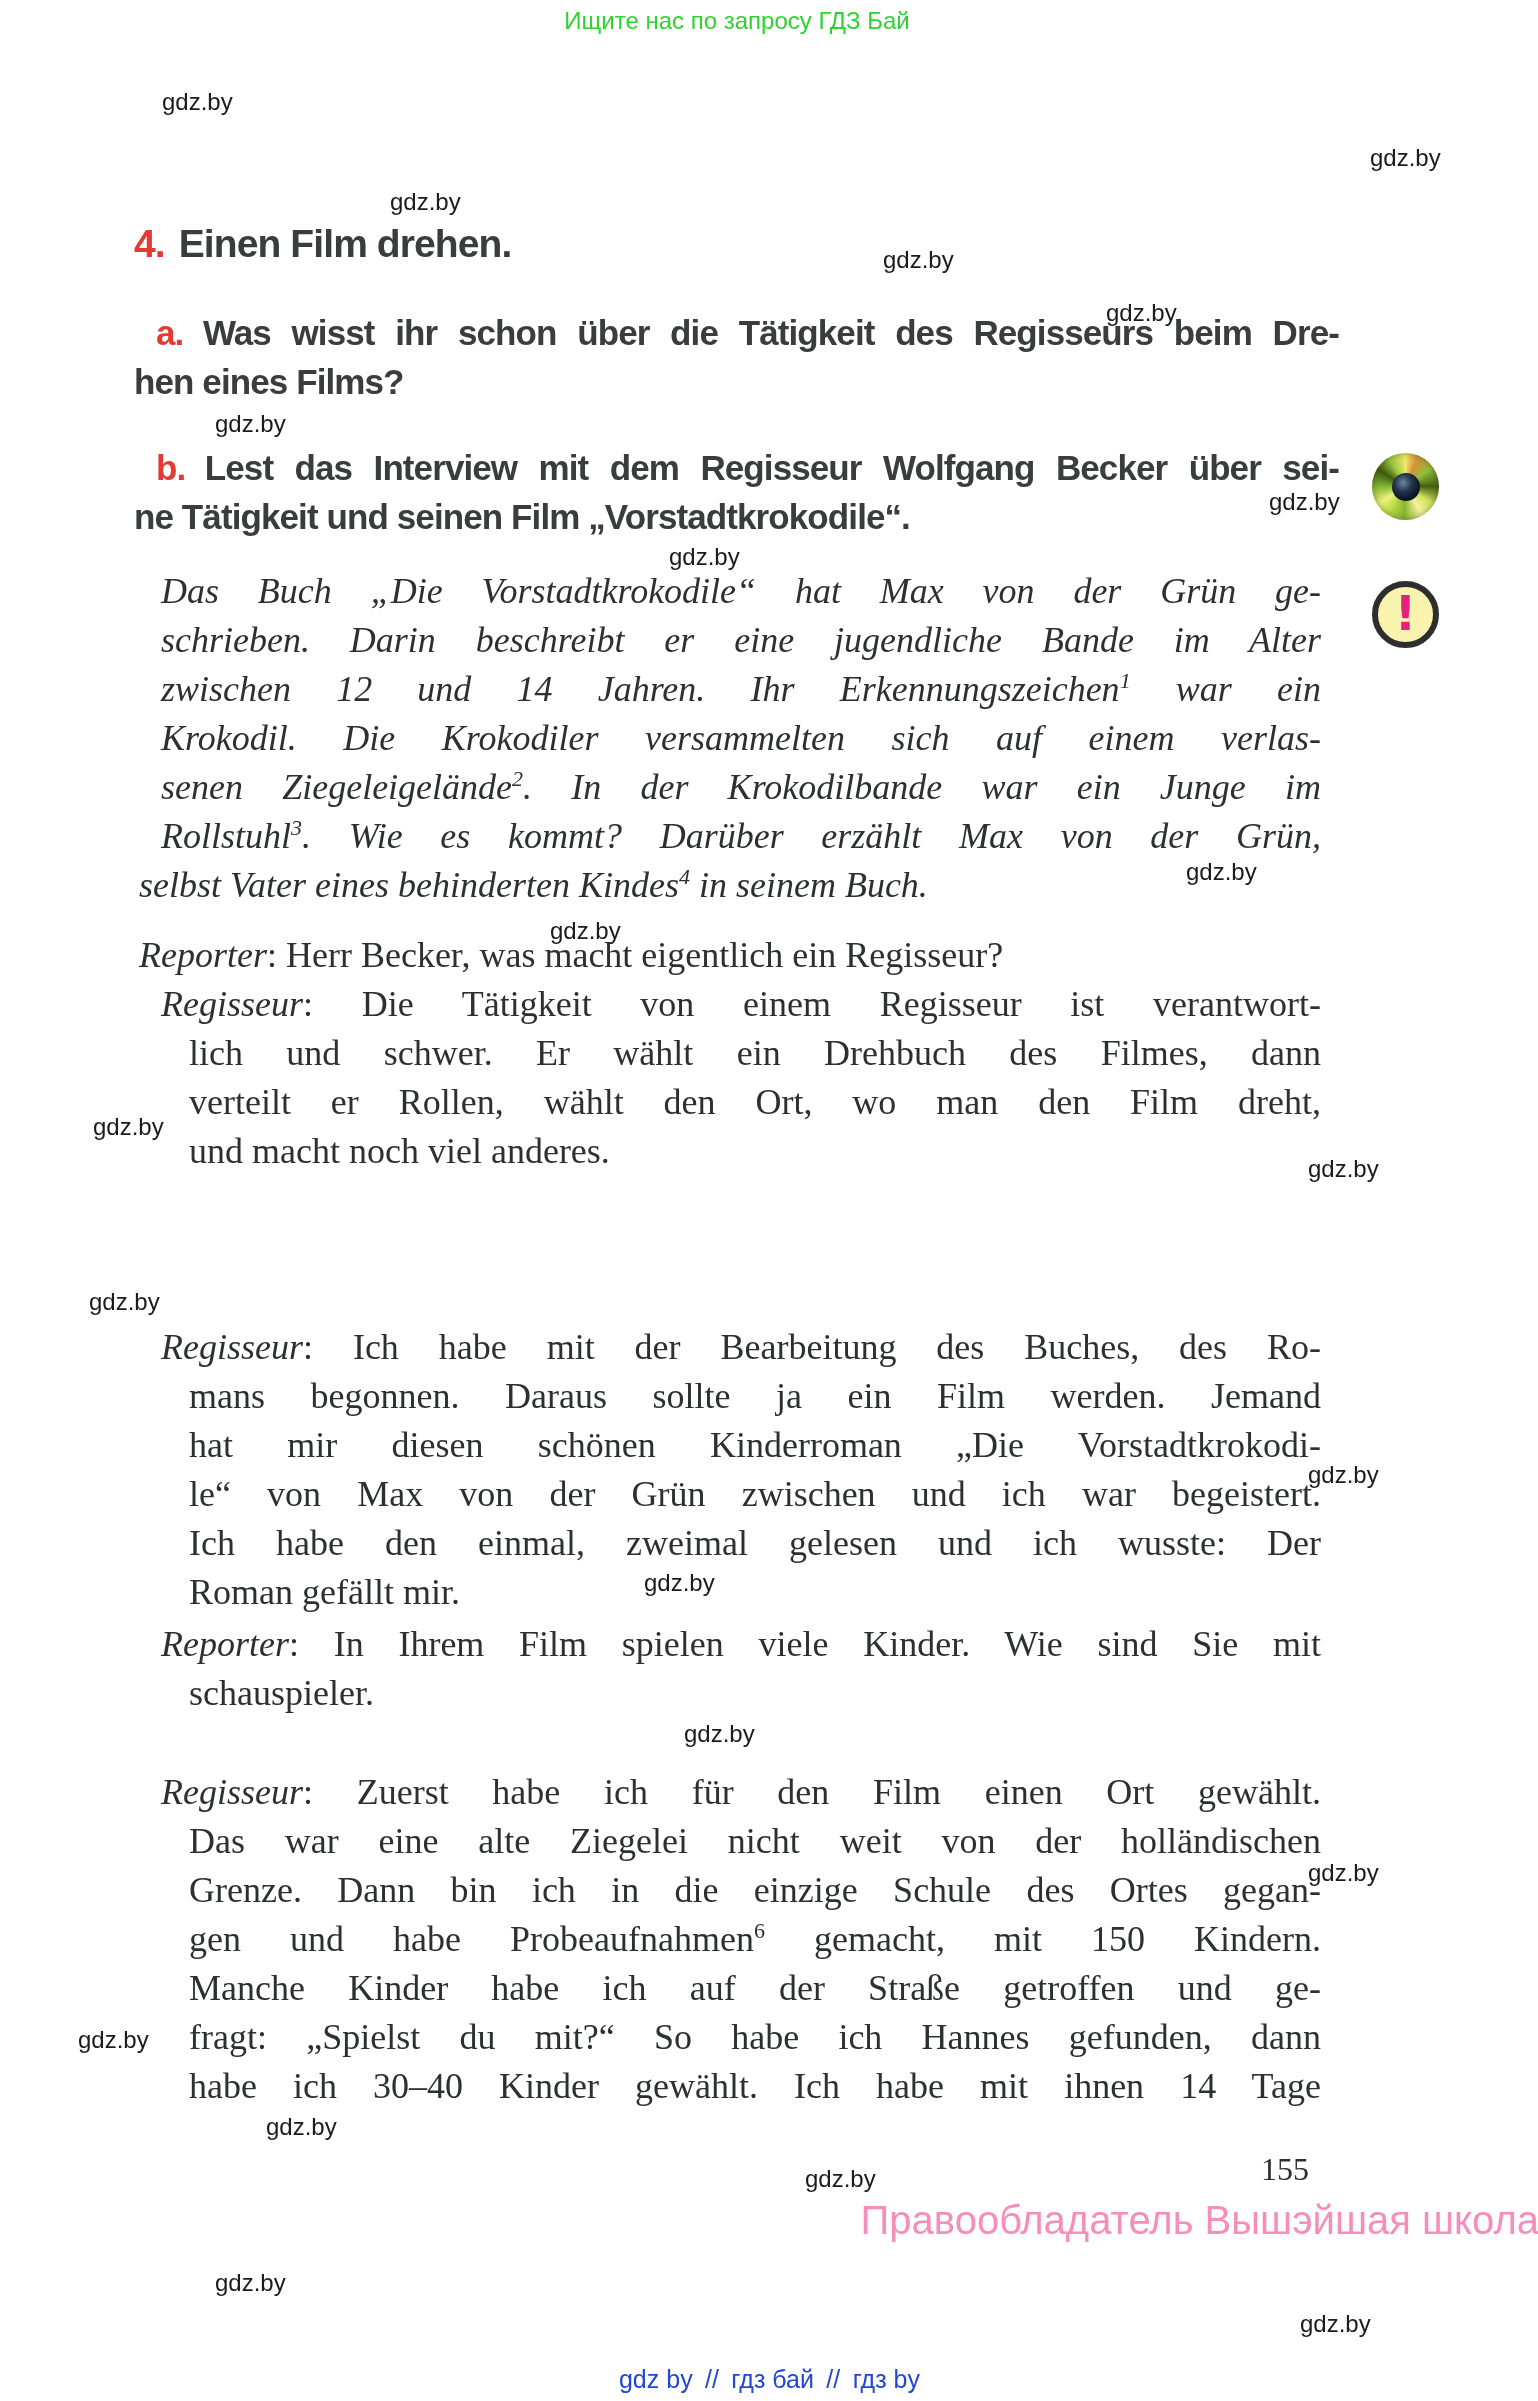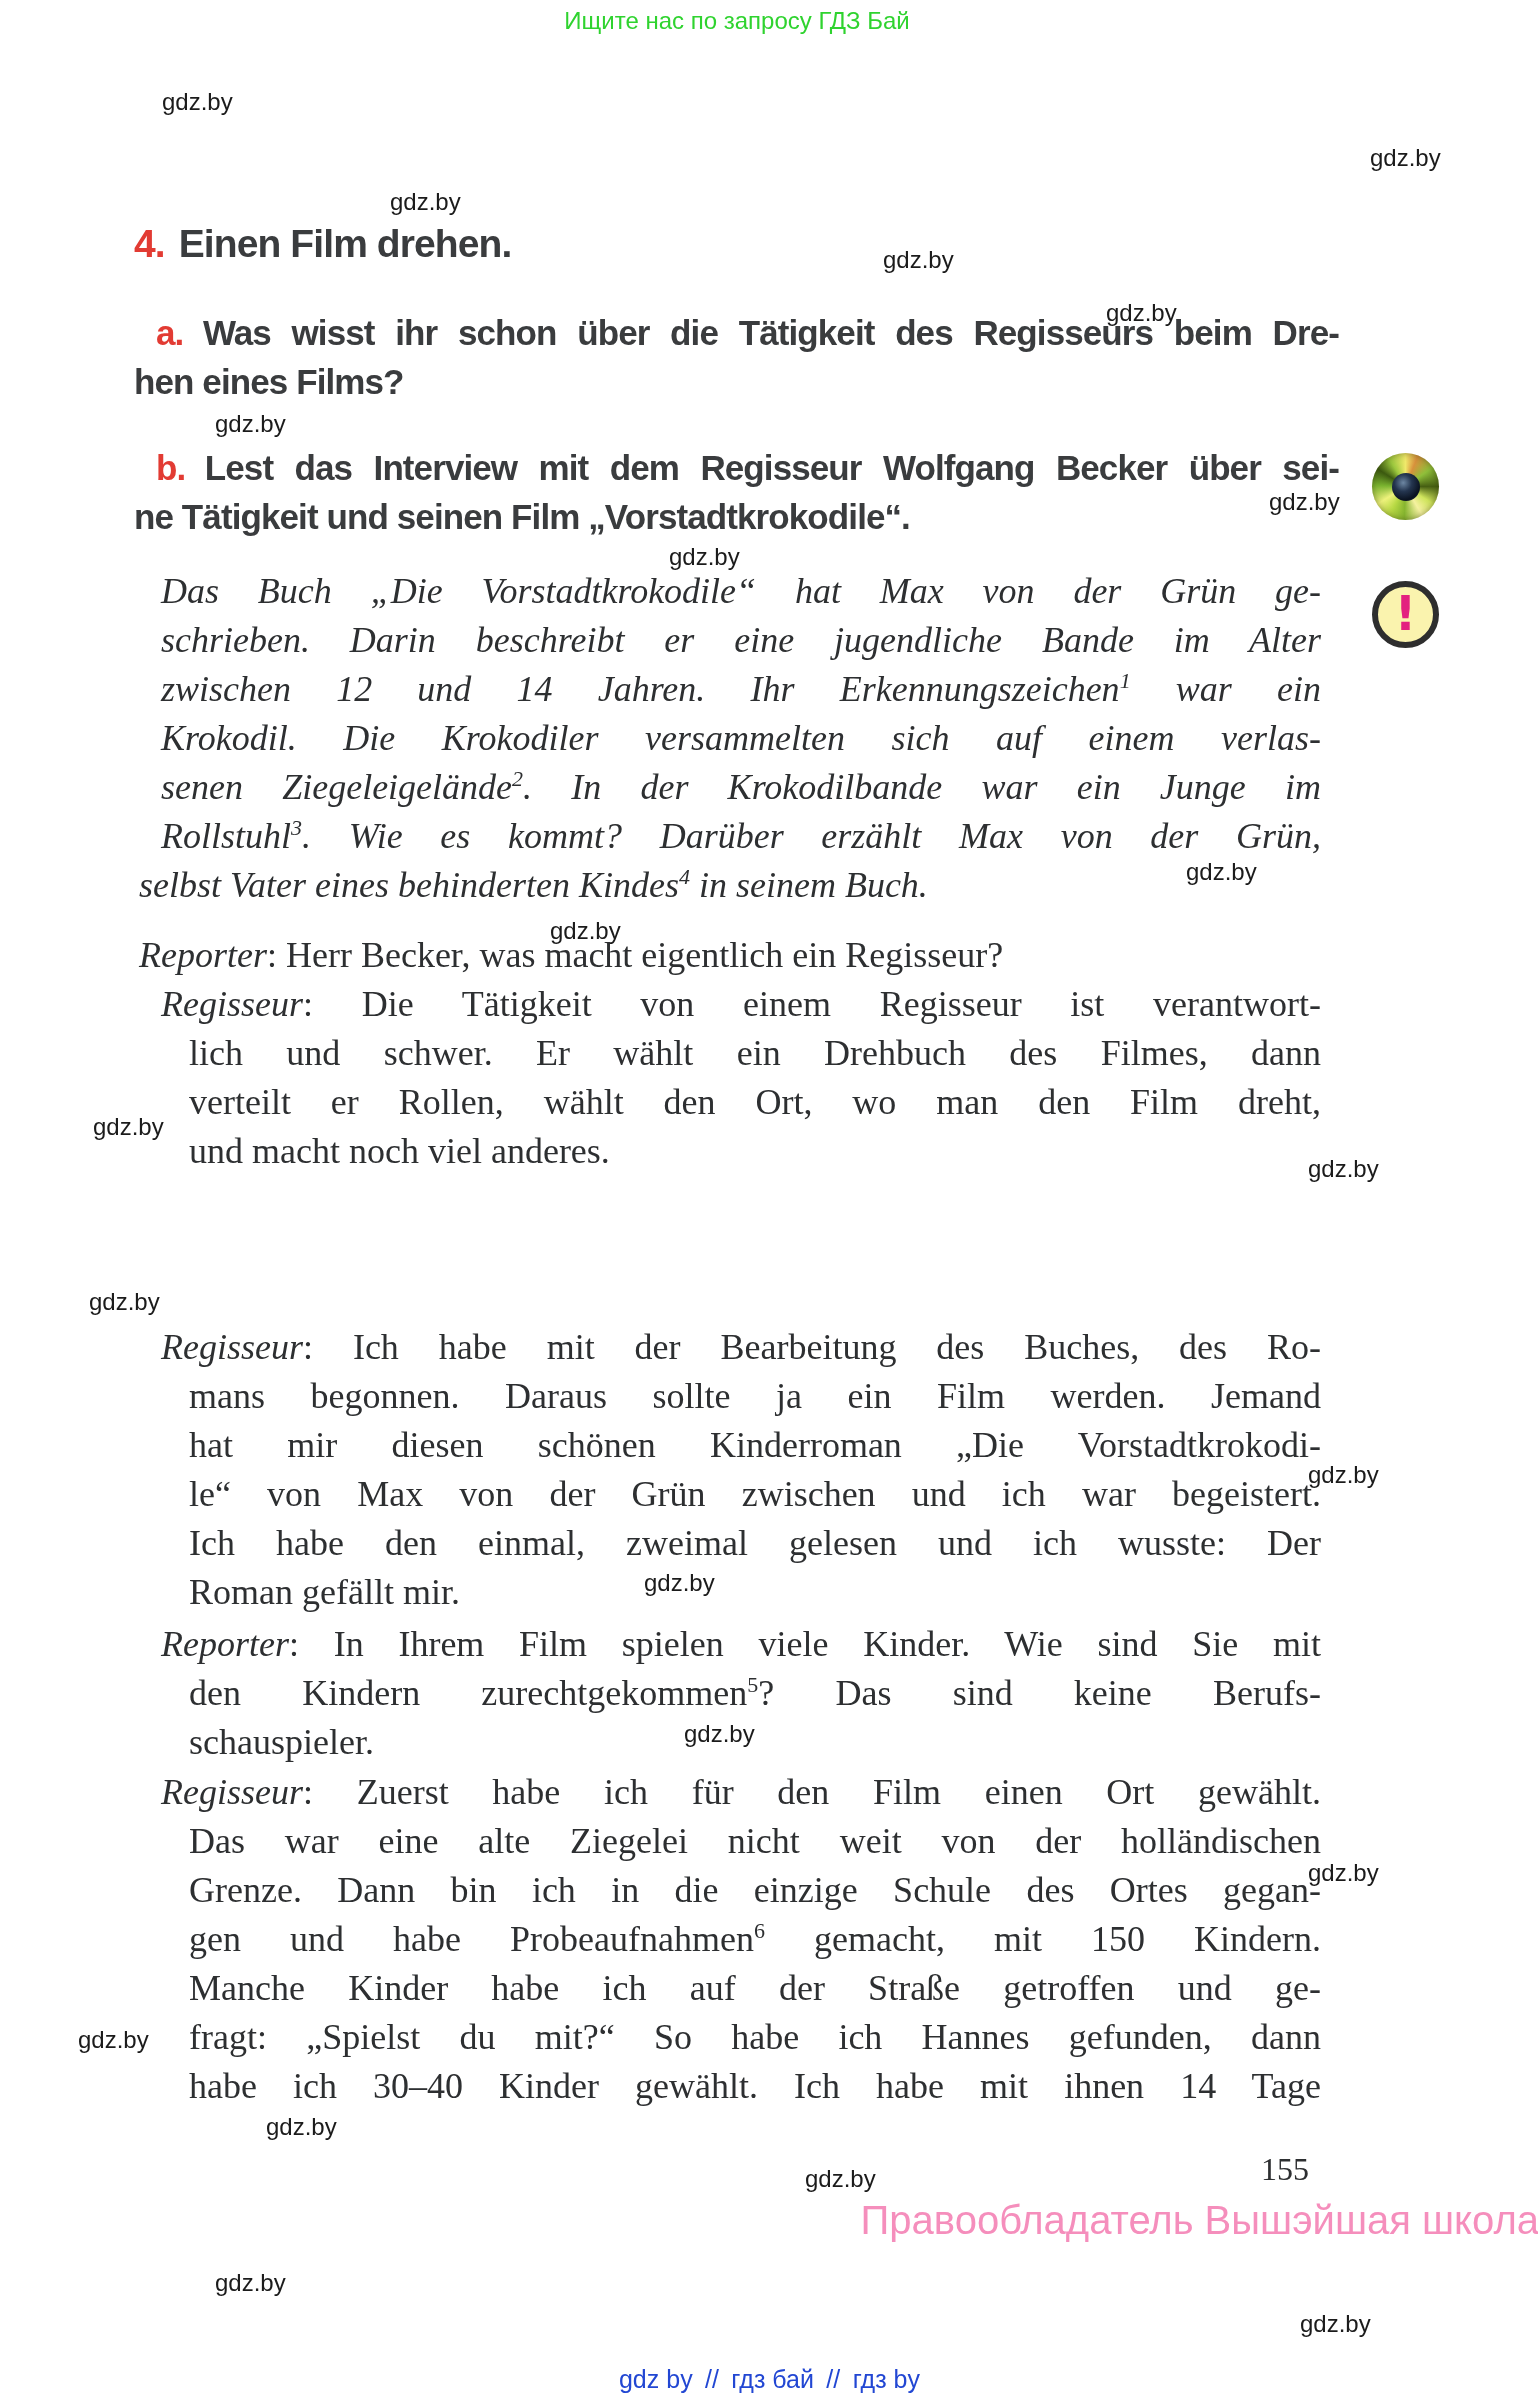--- a/index.html
+++ b/index.html
@@ -136,21 +136,20 @@
     <div class="ln j"><span class="sp">Regisseur</span><span>: Ich habe mit der Bearbeitung des Buches, des Ro-</span></div>
     <div class="ln j ind"><span>mans begonnen. Daraus sollte ja ein Film werden. Jemand</span></div>
     <div class="ln j ind"><span>hat mir diesen schönen Kinderroman „Die Vorstadtkrokodi-</span></div>
     <div class="ln j ind"><span>le“ von Max von der Grün zwischen und ich war begeistert.</span></div>
     <div class="ln j ind"><span>Ich habe den einmal, zweimal gelesen und ich wusste: Der</span></div>
     <div class="ln ind"><span>Roman gefällt mir.</span></div>
   </div>
 
   <div class="body-block" style="top:1620px">
     <div class="ln j"><span class="sp">Reporter</span><span>: In Ihrem Film spielen viele Kinder. Wie sind Sie mit</span></div>
-    <div class="ln j ind"><span>den Kindern zurechtgekommen</span><sup>5</sup><span>? Das sind keine Berufs-</span></div>
     <div class="ln ind"><span>schauspieler.</span></div>
   </div>
 
   <div class="body-block" style="top:1768px">
     <div class="ln j"><span class="sp">Regisseur</span><span>: Zuerst habe ich für den Film einen Ort gewählt.</span></div>
     <div class="ln j ind"><span>Das war eine alte Ziegelei nicht weit von der holländischen</span></div>
     <div class="ln j ind"><span>Grenze. Dann bin ich in die einzige Schule des Ortes gegan-</span></div>
     <div class="ln j ind"><span>gen und habe Probeaufnahmen</span><sup>6</sup><span> gemacht, mit 150 Kindern.</span></div>
     <div class="ln j ind"><span>Manche Kinder habe ich auf der Straße getroffen und ge-</span></div>
     <div class="ln j ind"><span>fragt: „Spielst du mit?“ So habe ich Hannes gefunden, dann</span></div>

